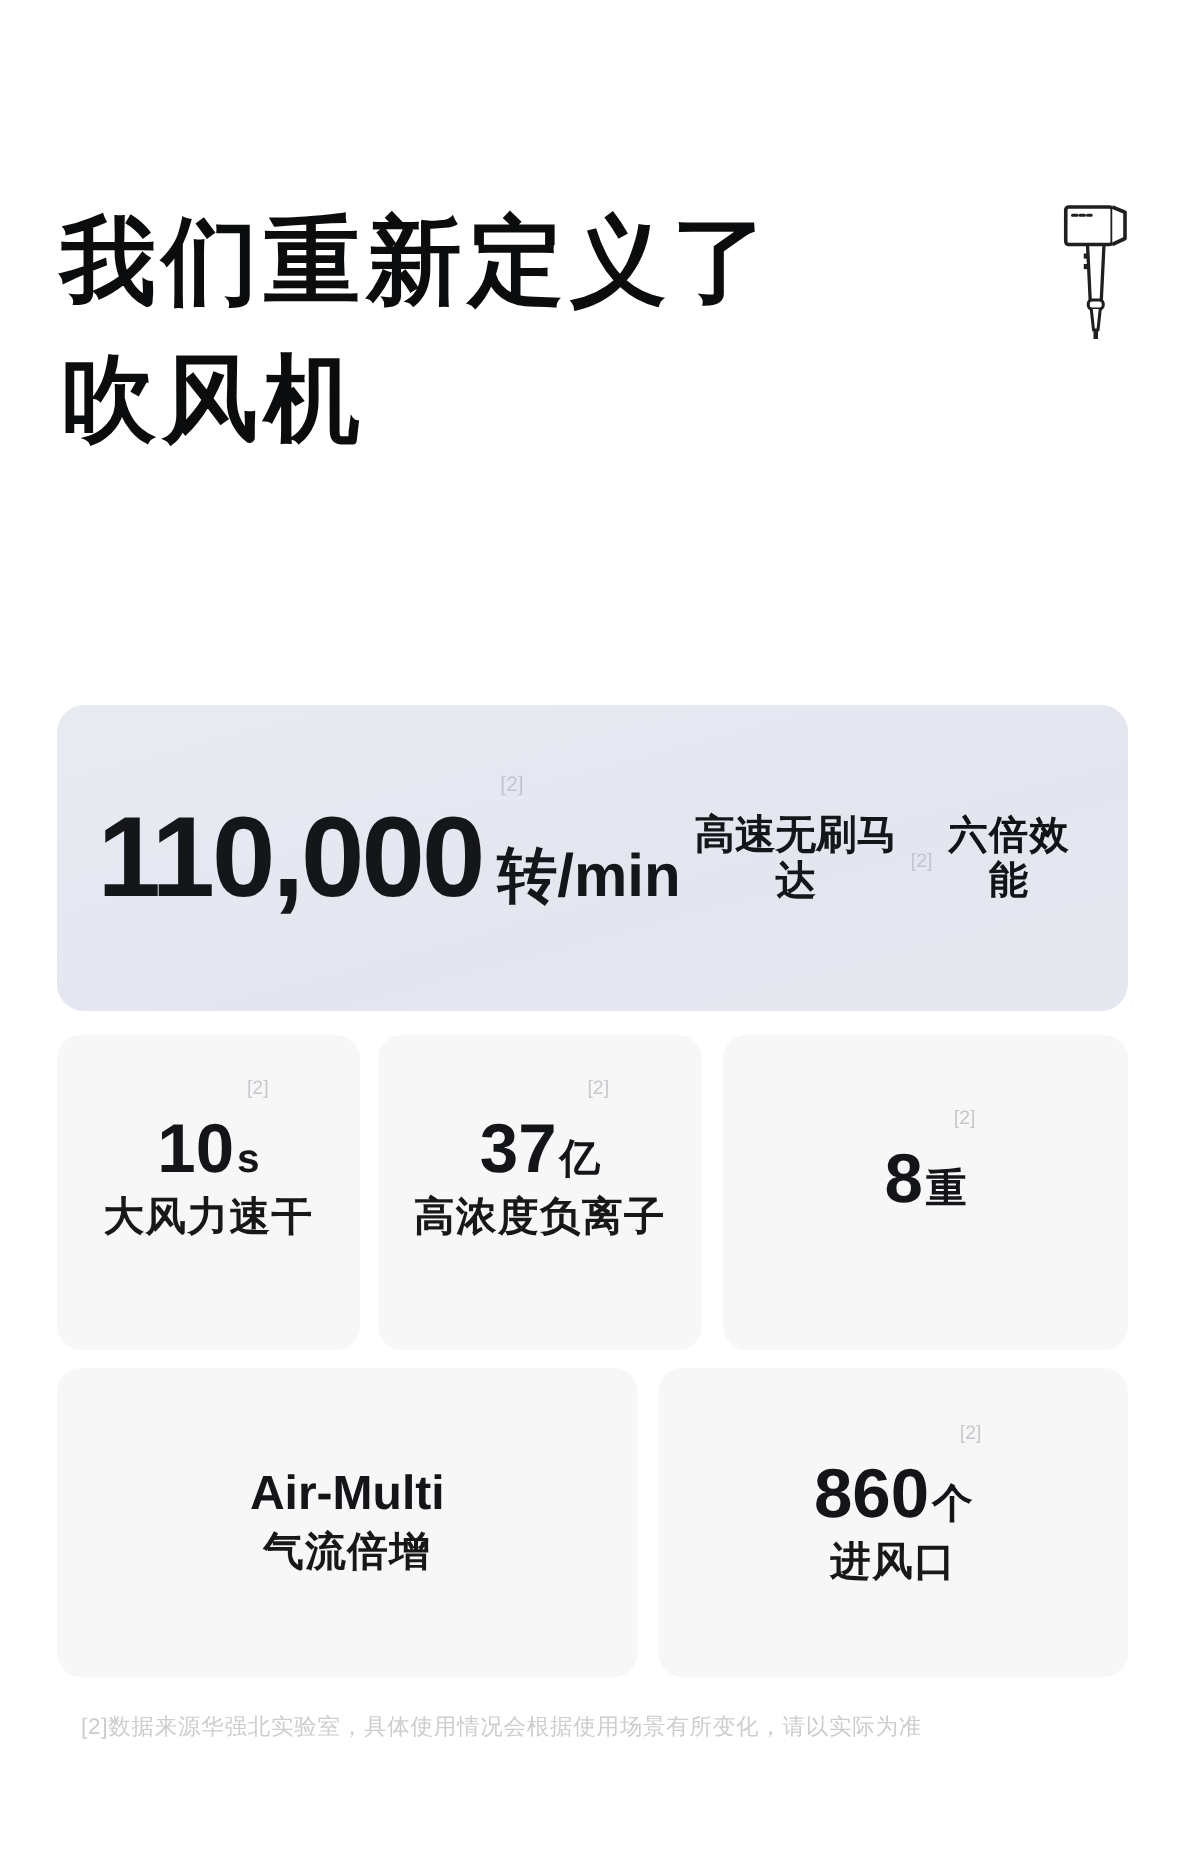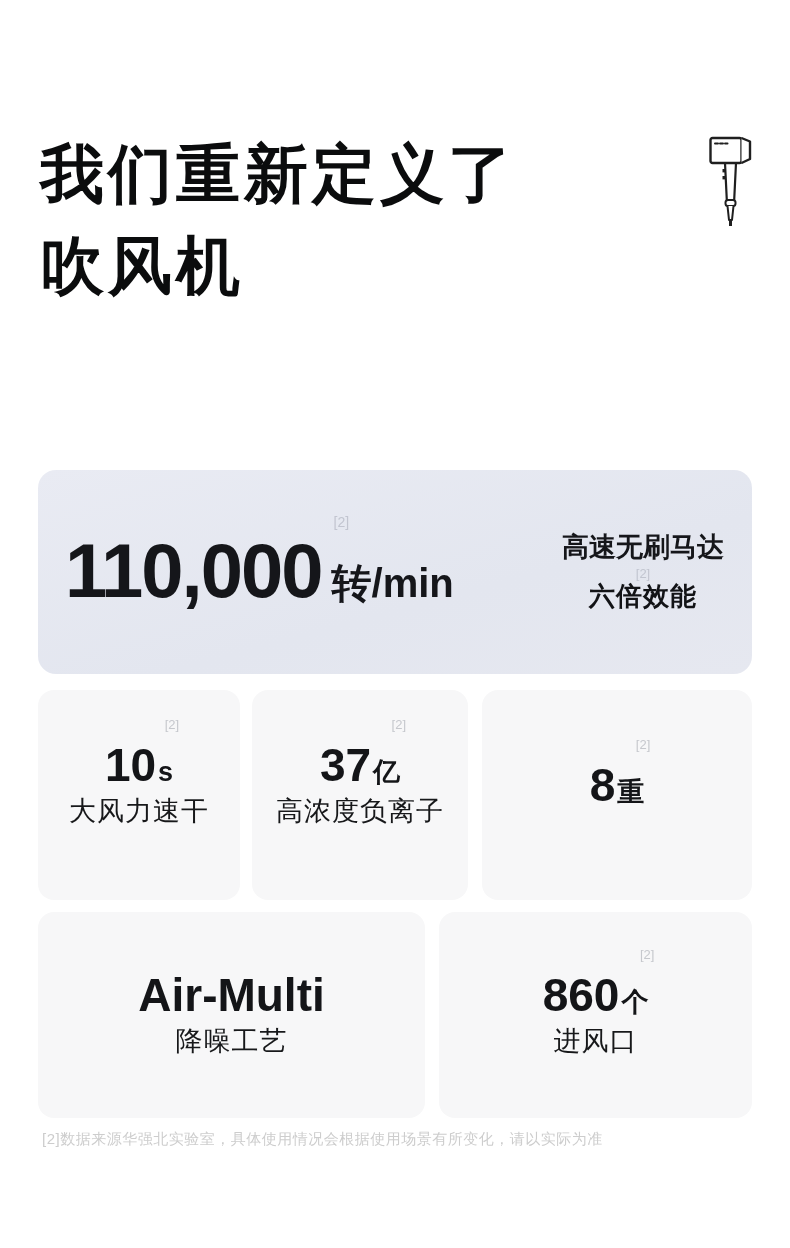--- a/index.html
+++ b/index.html
@@ -16,50 +16,50 @@
   
   .hero-card{position:absolute;left:38px;top:470px;width:714px;height:204px;
              border-radius:18px;background:linear-gradient(165deg,#e9ebf3 0%,#e3e6ef 60%,#e6e8f0 100%);
              display:flex;align-items:center;justify-content:space-between;
              padding:0 28px 0 27px;box-sizing:border-box;}
   .hero-left{display:flex;align-items:baseline;}
   .hero-value{font-size:76px;font-weight:700;letter-spacing:-2px;color:#15161a;line-height:1;}
   .hero-unit-wrap{position:relative;margin-left:10px;}
   .hero-sup{position:absolute;top:-42px;left:2px;font-size:14px;font-weight:400;color:#c2c5d0;}
   .hero-unit{font-size:40px;font-weight:600;color:#15161a;}
-  .hero-right{display:flex;flex-direction:column;align-items:center;text-align:center;}
+  .hero-right{display:flex;flex-direction:row;align-items:center;text-align:center;}
   .hero-right-title{font-size:27px;font-weight:700;color:#15161a;line-height:1.15;}
   .hero-right-sup{font-size:13px;color:#c2c5d0;line-height:1;margin:4px 0 2px 0;}
   .hero-right-value{font-size:26px;font-weight:800;color:#121316;line-height:1.15;letter-spacing:1px;}
 
   
   .feature-card{position:absolute;top:690px;height:210px;border-radius:16px;background:#f7f7f8;
                 display:flex;flex-direction:column;align-items:center;justify-content:center;
                 box-sizing:border-box;}
   .fc-1{left:38px;width:202px;}
   .fc-2{left:252px;width:216px;}
   .fc-3{left:482px;width:270px;}
   .card-inner{display:flex;flex-direction:column;align-items:center;transform:translateY(-10px);}
   .num-wrap{position:relative;display:inline-flex;align-items:baseline;line-height:1;}
   .card-sup{position:absolute;top:-24px;right:-6px;font-size:13px;color:#c6c8cd;font-weight:400;}
   .card-value{font-size:46px;font-weight:700;color:#141518;line-height:1;}
   .card-unit{font-size:27px;font-weight:700;color:#141518;margin-left:2px;}
-  .card-label{font-size:27px;font-weight:400;color:#17181a;margin-top:5px;letter-spacing:1px;}
+  .card-label{font-size:27px;font-weight:700;color:#17181a;margin-top:5px;letter-spacing:1px;}
 
   
   .wide-card{position:absolute;top:912px;height:206px;border-radius:16px;background:#f7f7f8;
              display:flex;flex-direction:column;align-items:center;justify-content:center;
              box-sizing:border-box;}
   .wc-1{left:38px;width:387px;}
   .wc-2{left:439px;width:313px;}
-  .wide-value{font-size:46px;font-weight:700;color:#141518;line-height:1;}
+  .wide-value{font-size:32px;font-weight:700;color:#141518;line-height:1;}
 
   
   .footnote{position:absolute;left:38px;top:1126px;font-size:15px;color:#cdcdcd;
-            font-weight:400;letter-spacing:0.5px;margin:4px;}
+            font-weight:400;letter-spacing:0.5px;margin:16px;}
 </style>
 </head>
 <body>
 
 <div class="page">
 
   <h1 class="title"><span>我们重新定义了</span><br><span>吹风机</span></h1>
 
   <svg class="dryer-icon" viewBox="0 0 46 96" fill="none" xmlns="http://www.w3.org/2000/svg">
     <rect x="2.5" y="4" width="31" height="25" rx="2" stroke="#1f1f1f" stroke-width="2.4" fill="#ffffff"></rect>
@@ -117,21 +117,21 @@
         <span class="card-sup">[2]</span>
         <span class="card-value">8</span>
         <span class="card-unit">重</span>
       </span>
     </div>
   </section>
 
   <section class="wide-card wc-1">
     <div class="card-inner" style="transform:none;">
       <span class="wide-value">Air-Multi</span>
-      <span class="card-label">降噪工艺</span>
+      <span class="card-label">气流倍增</span>
     </div>
   </section>
 
   <section class="wide-card wc-2">
     <div class="card-inner" style="transform:none;">
       <span class="num-wrap">
         <span class="card-sup">[2]</span>
         <span class="card-value">860</span>
         <span class="card-unit">个</span>
       </span>

